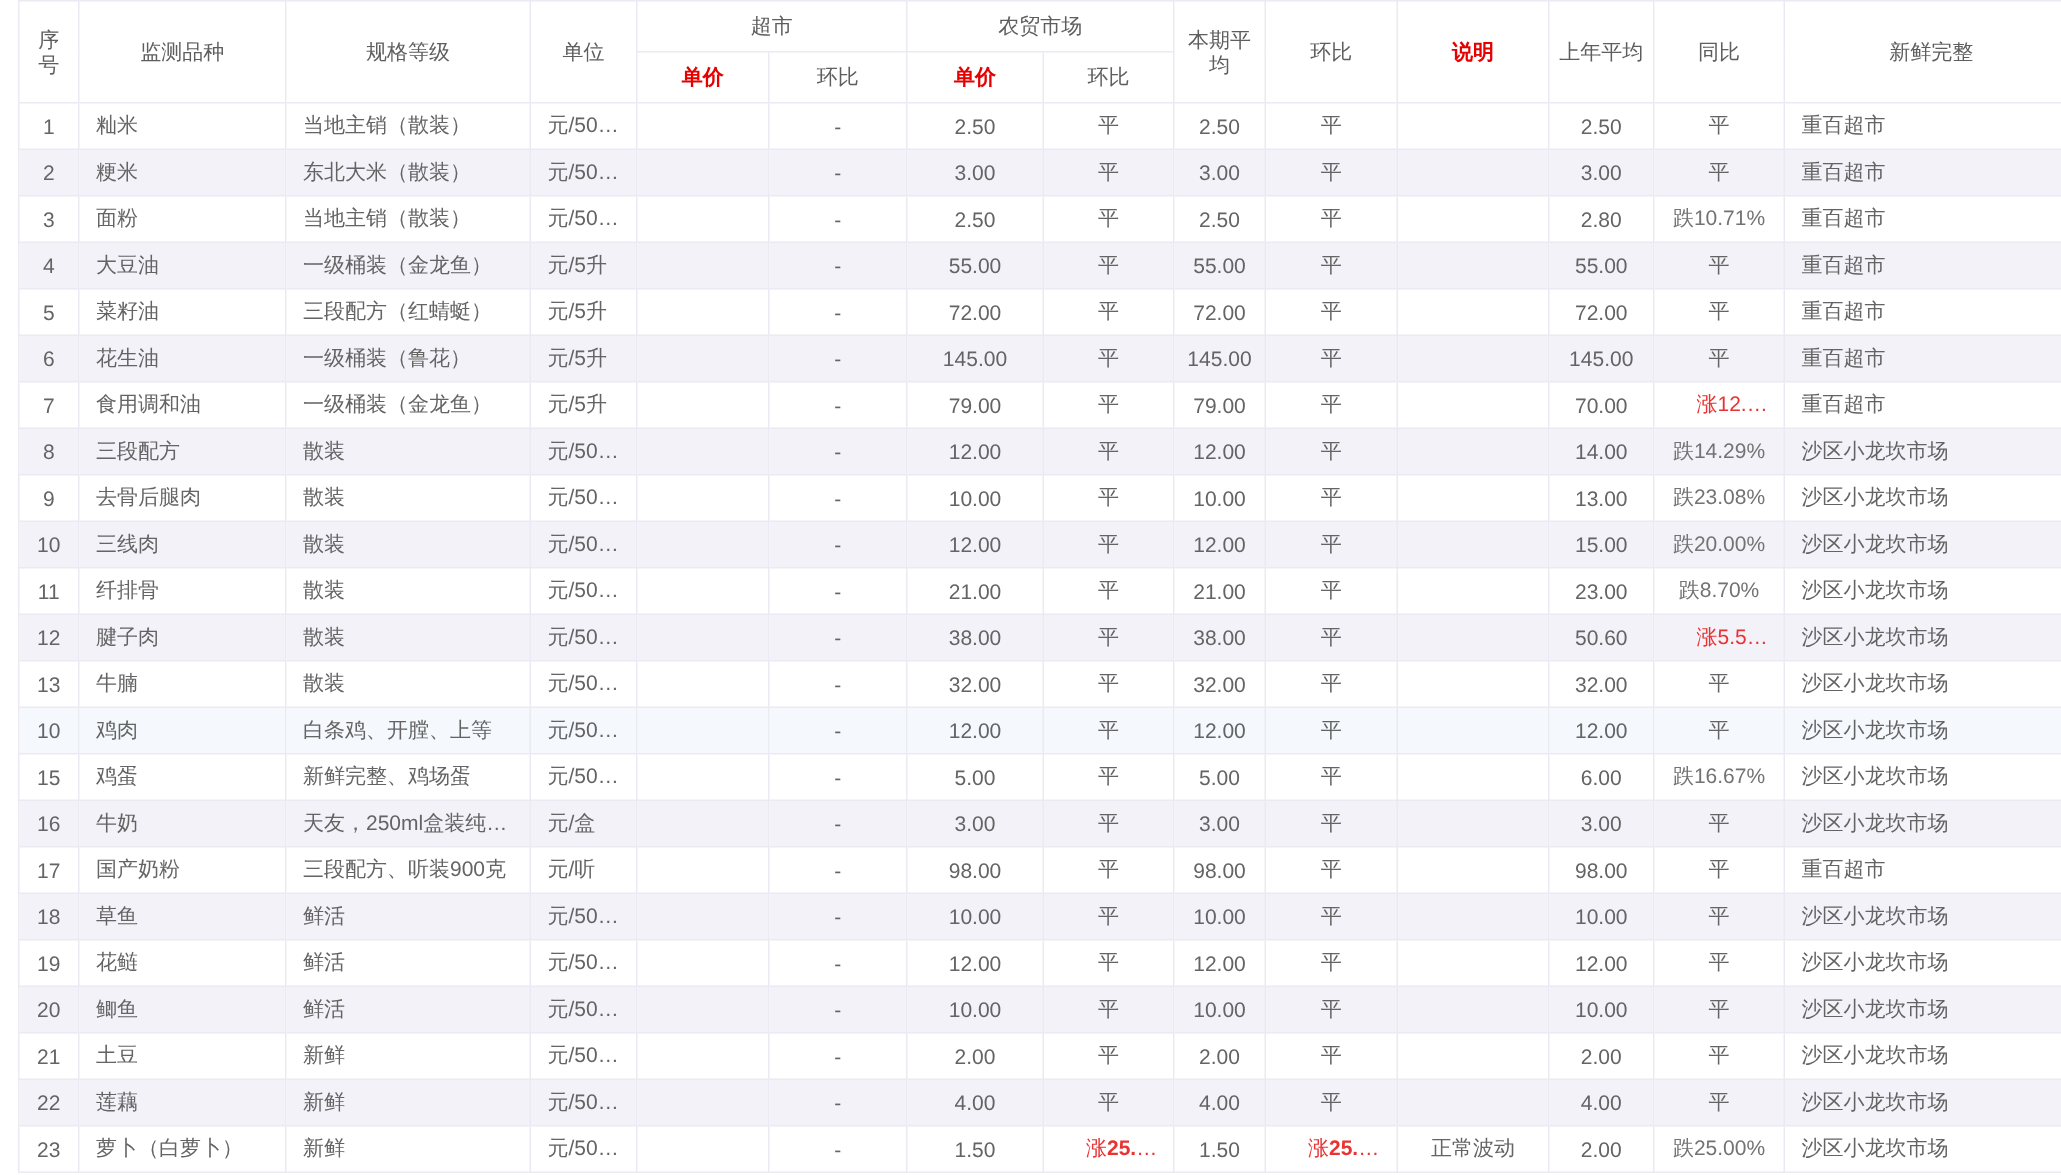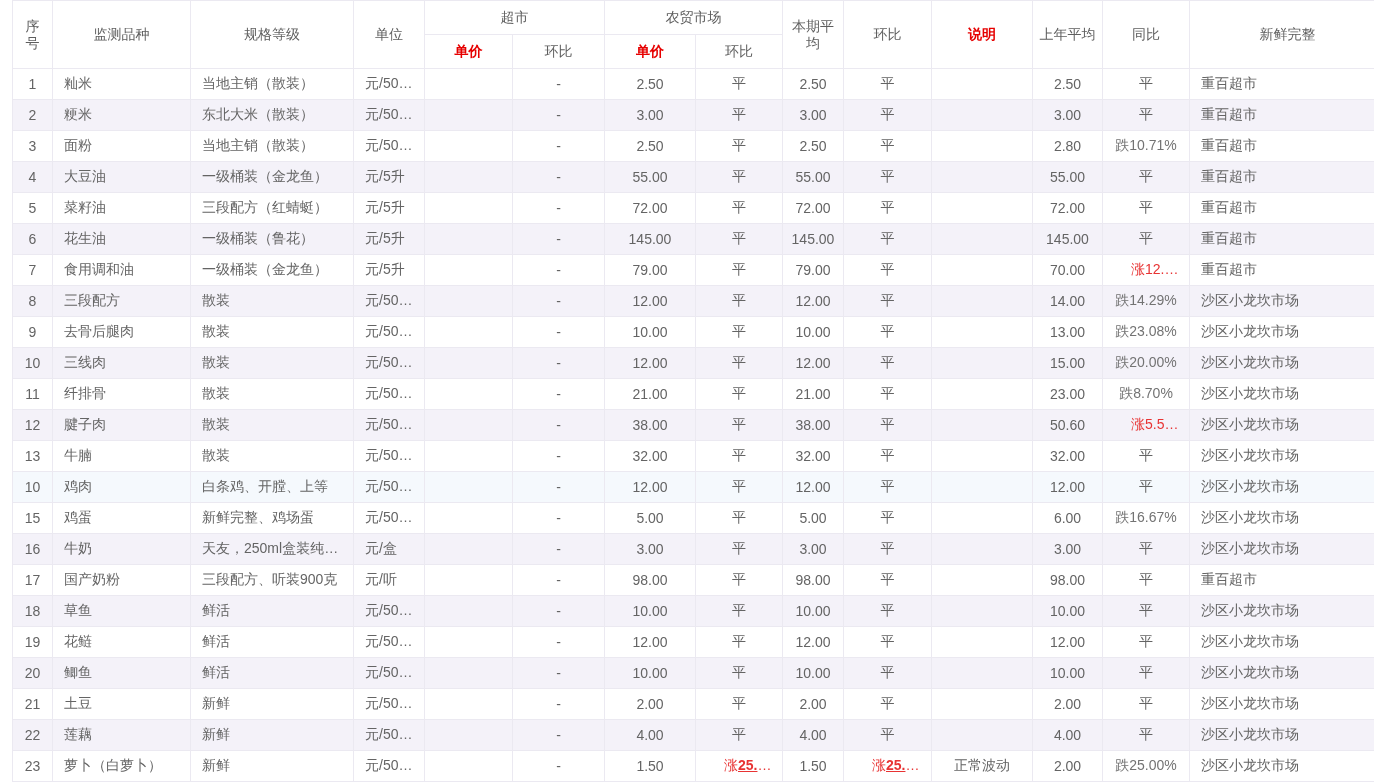--- a/index.html
+++ b/index.html
@@ -21,21 +21,21 @@
     color:#646464;
   }
   thead th { height:34px; color:#5e5e5e; background:#ffffff; white-space:normal; line-height:17px; }
   thead th.red-header { color:#e60000; font-weight:bold; }
   tbody td { height:31px; }
   tbody tr:nth-child(even) { background:#f4f2f9; }
   tbody tr.highlighted, tbody tr.highlighted:nth-child(even) { background:#f5f9fd; }
   td.col-item, td.col-spec, td.col-unit, td.col-site { text-align:left; padding-left:11px; }
   td.up { color:#e83333;padding-left:28px; }
   td.down { color:#737373; }
-  .emph { font-weight:bold; text-decoration:underline; }
+  .emph { font-weight:bold; }
 </style>
 </head>
 <body>
 
 <div>
   <table>
     <colgroup>
       <col style="width:40px">
         <col style="width:138px">
         <col style="width:163px">

